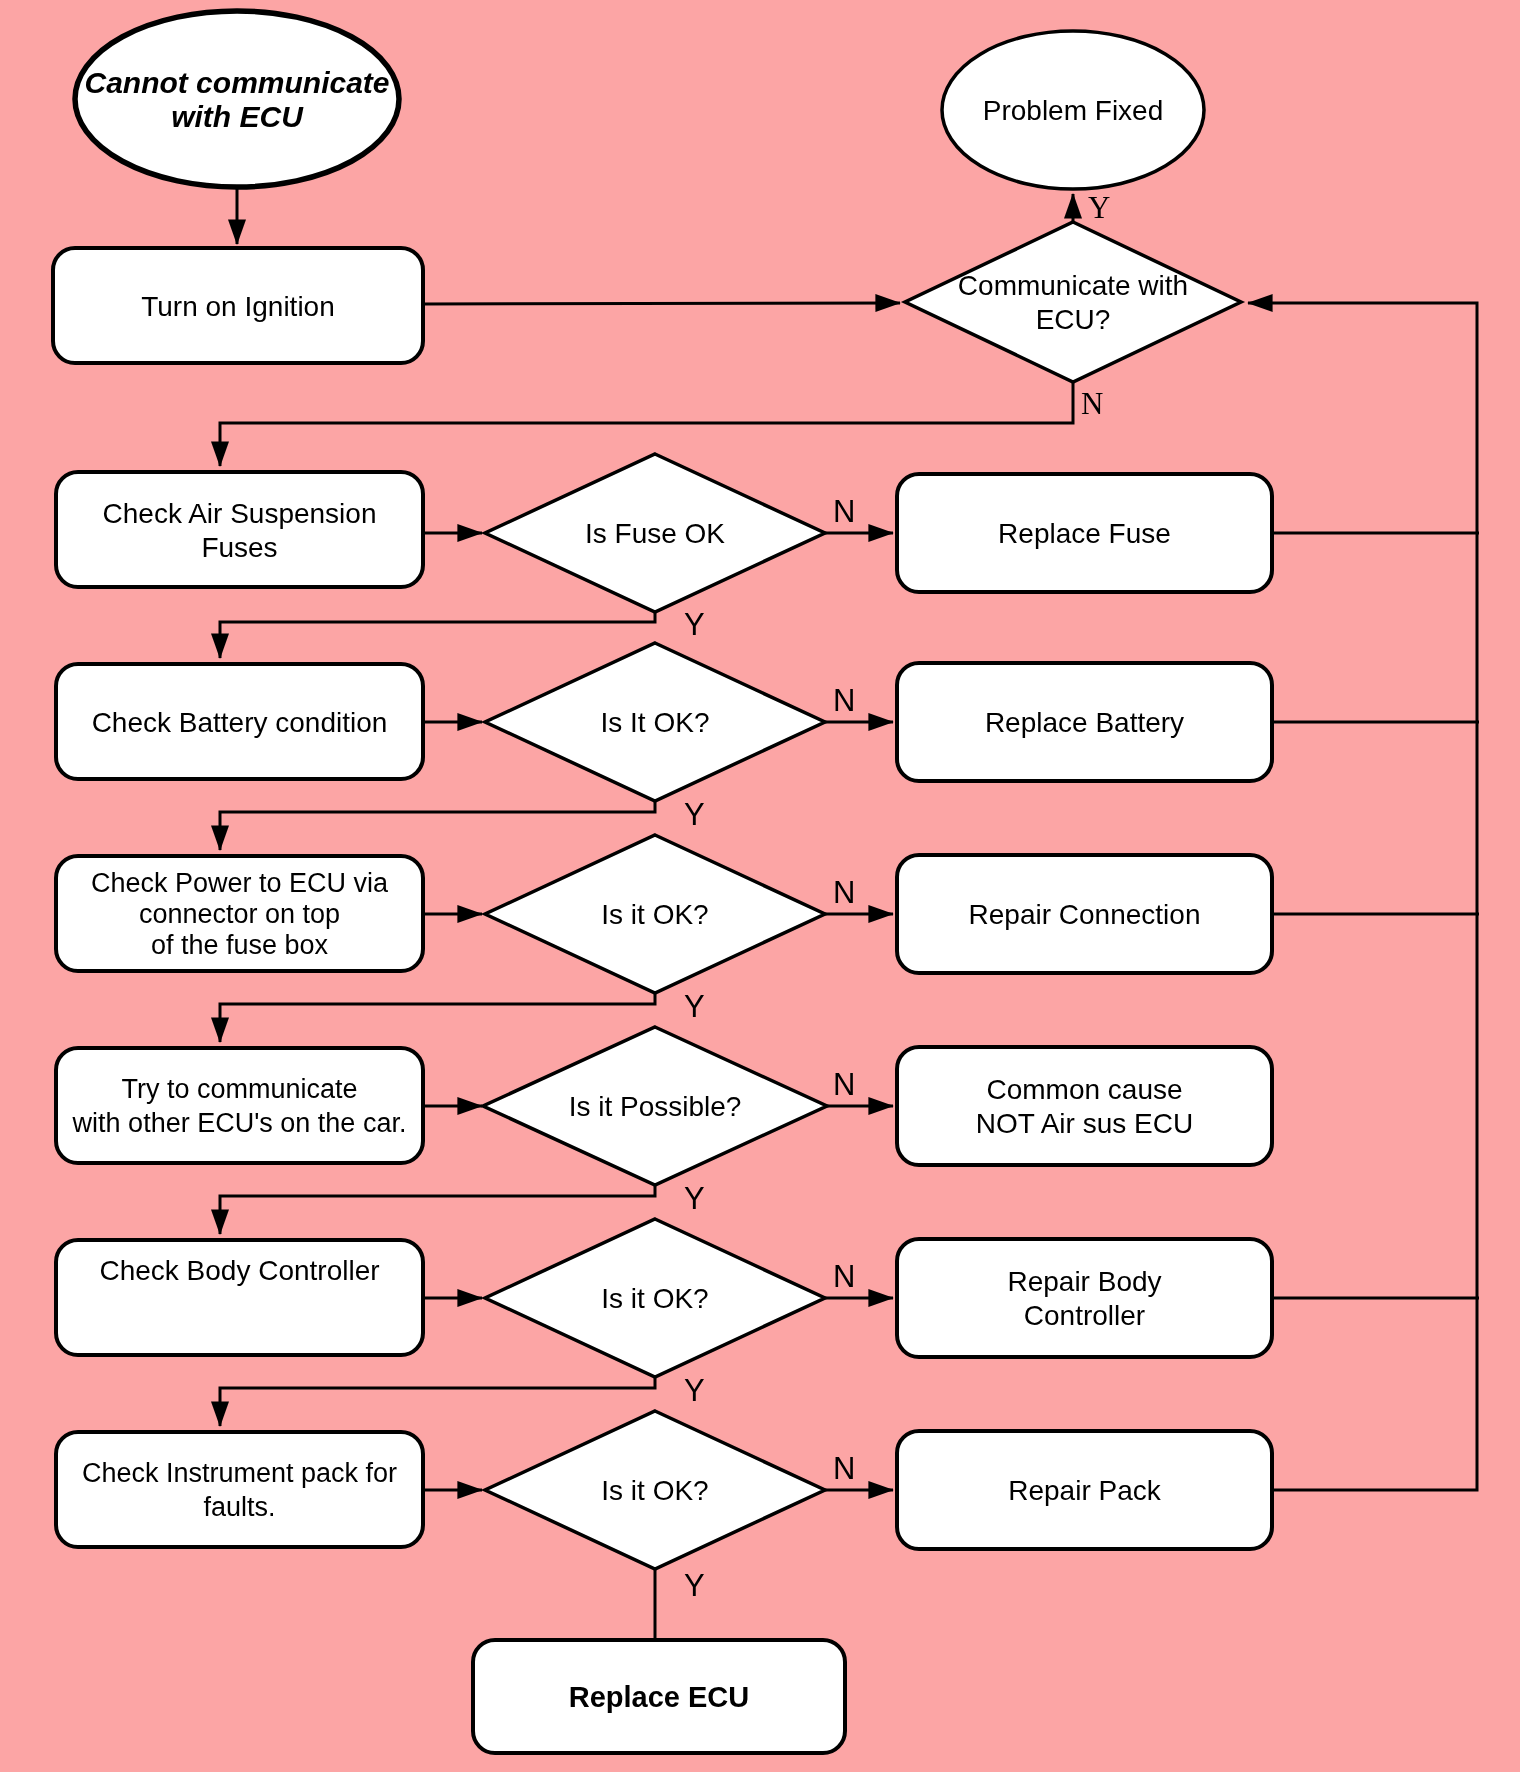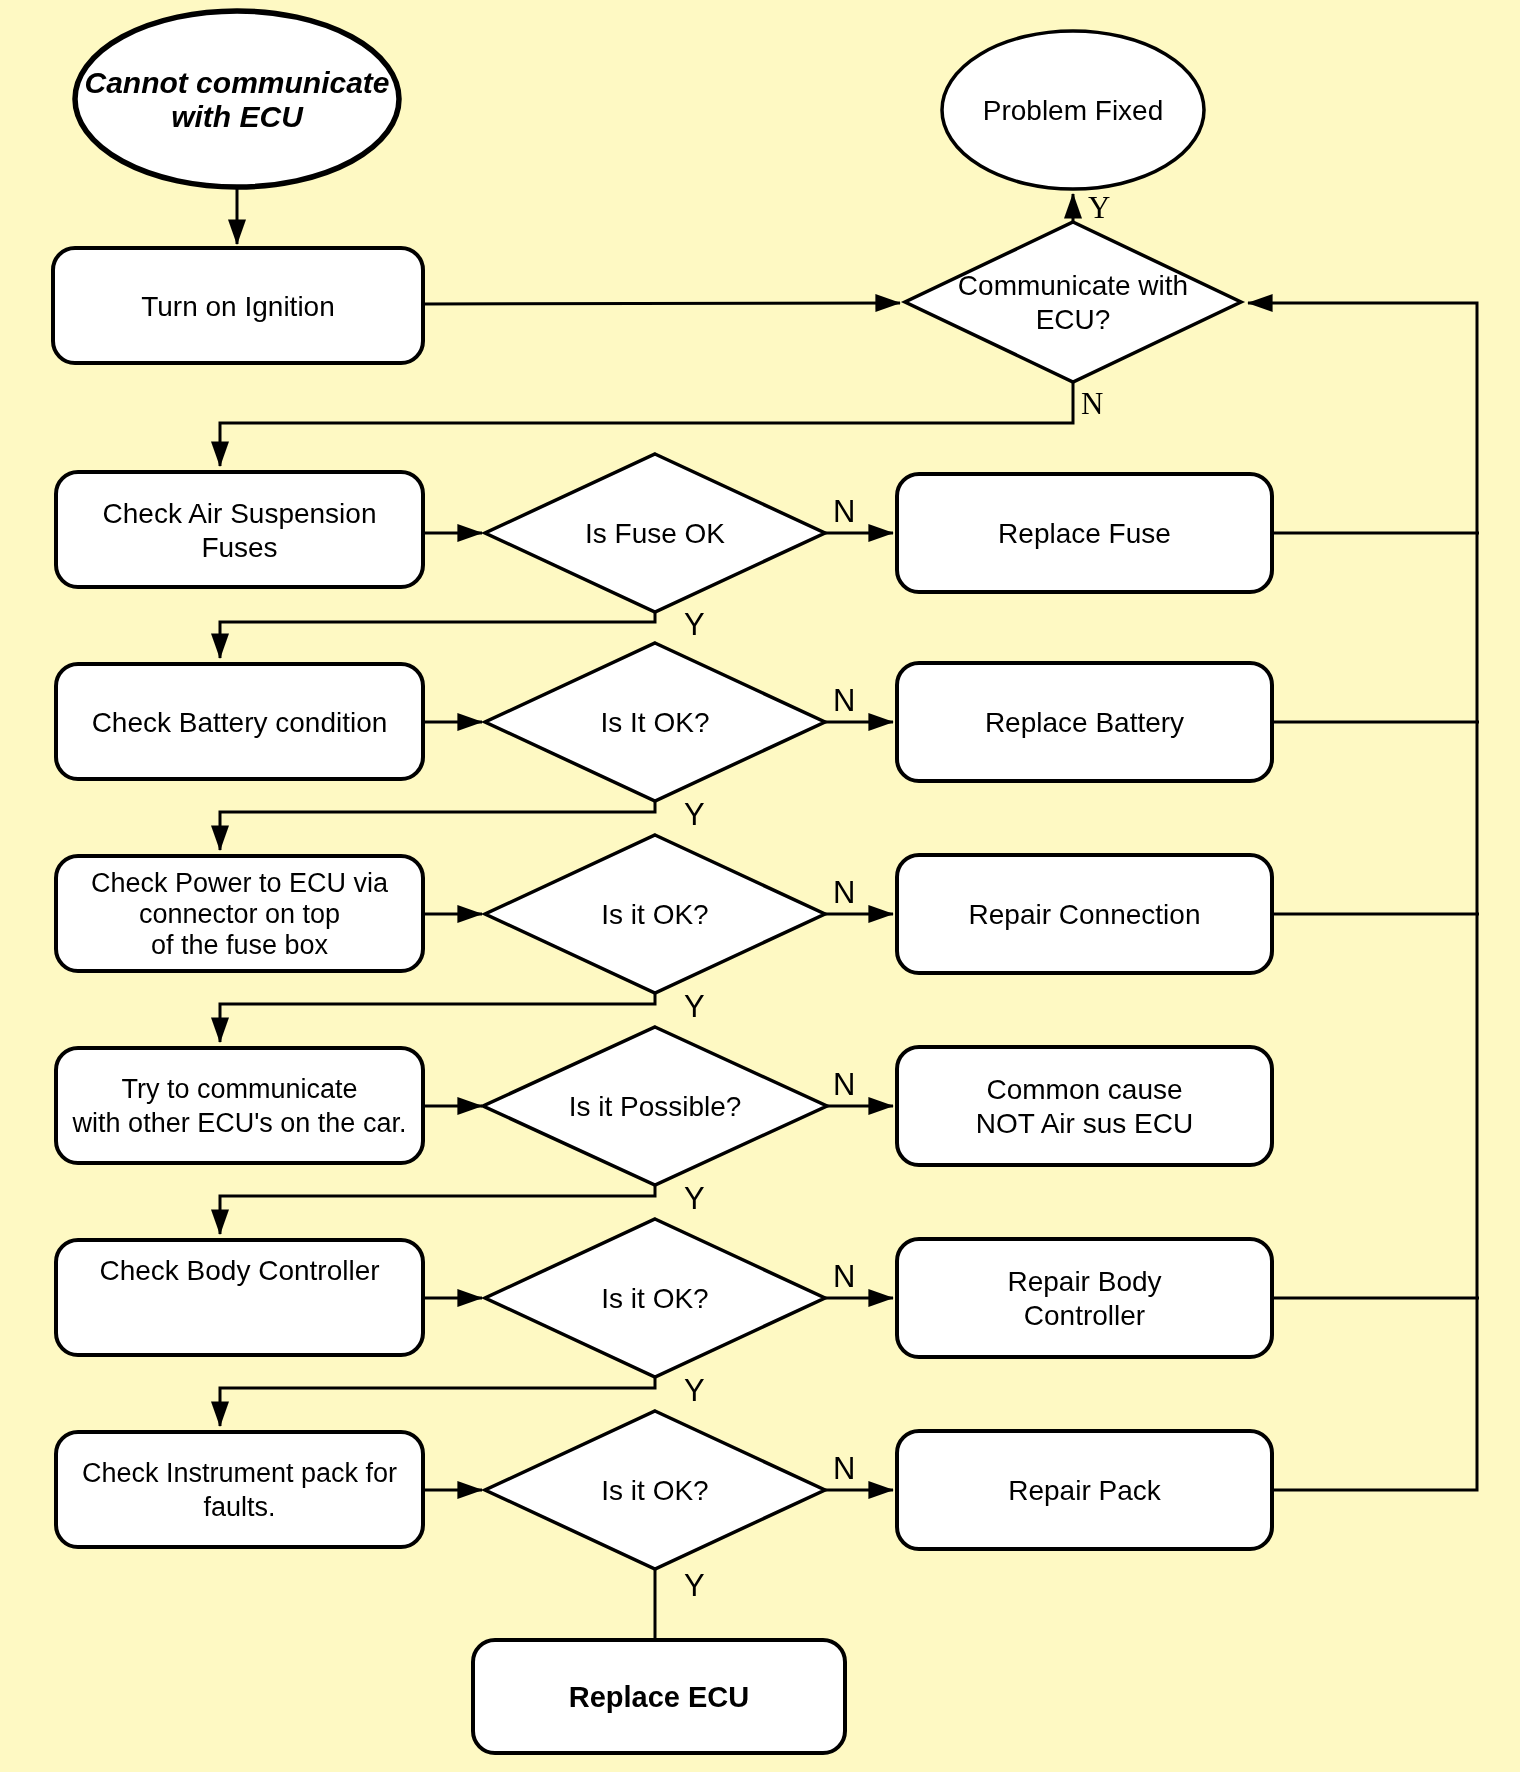--- a/index.html
+++ b/index.html
@@ -1,17 +1,17 @@
 <!DOCTYPE html>
 <html><head>
 <meta charset="utf-8">
 <style>
   html,body{margin:0;padding:0;background:#ffffff;}
   body{font-family:"Liberation Sans", sans-serif;}
-  .stage{position:relative;width:1520px;height:1772px;background:#fef9c3;overflow:hidden;}
+  .stage{position:relative;width:1520px;height:1772px;background:#fca5a5;overflow:hidden;}
   svg{display:block;}
   svg text{fill:#000;}
 </style>
 </head>
 <body>
 
 <div class="stage">
   <svg id="flow-svg" width="1520" height="1772" viewBox="0 0 1520 1772" xmlns="http://www.w3.org/2000/svg">
     <defs>
       <marker id="arrowhead" markerWidth="10" markerHeight="8" refX="8.2" refY="3" orient="auto" markerUnits="strokeWidth">

